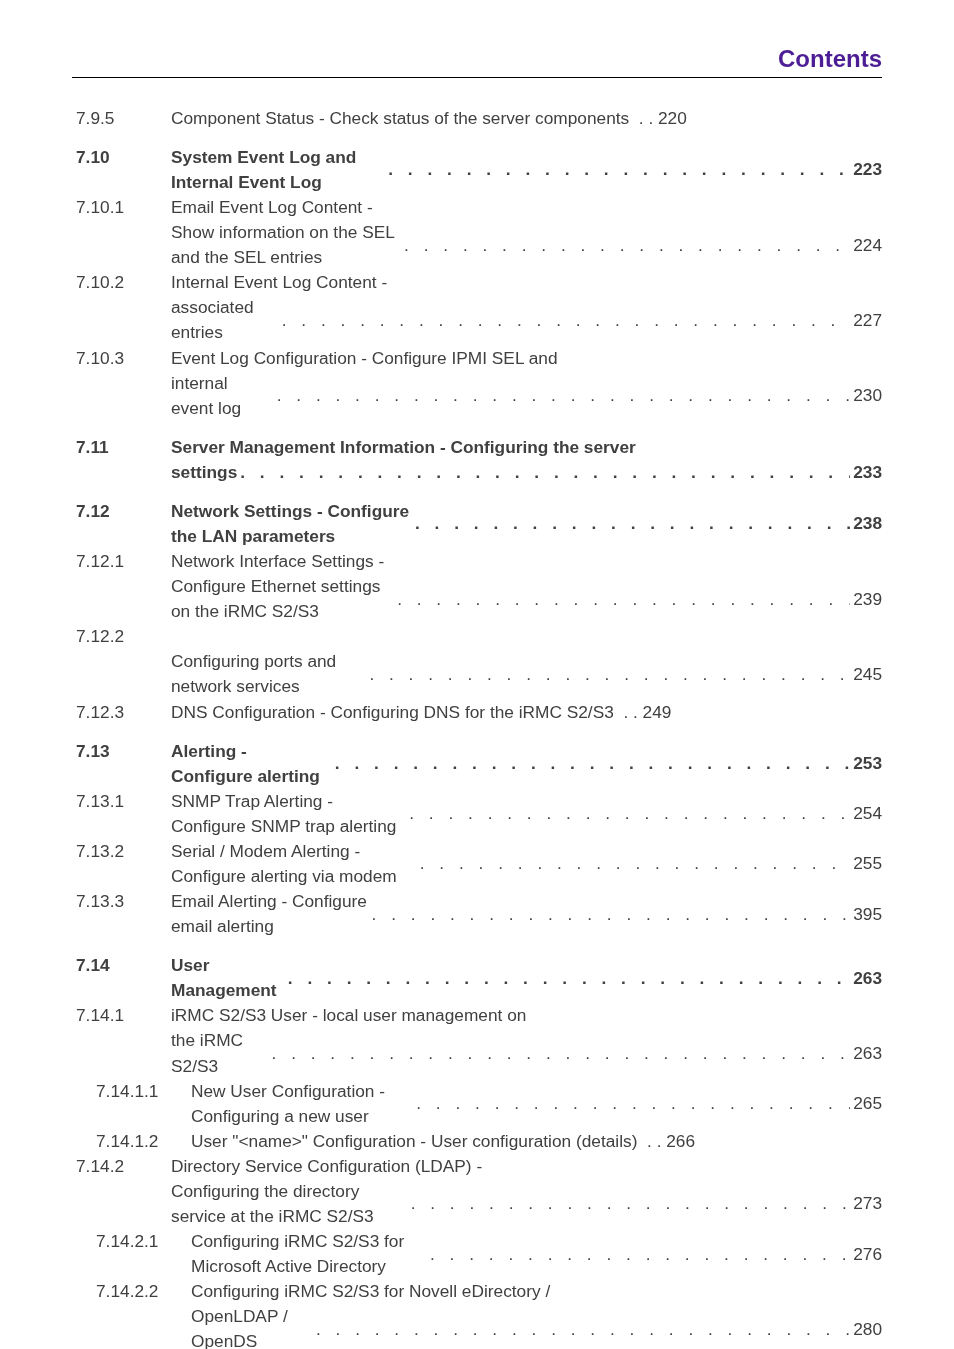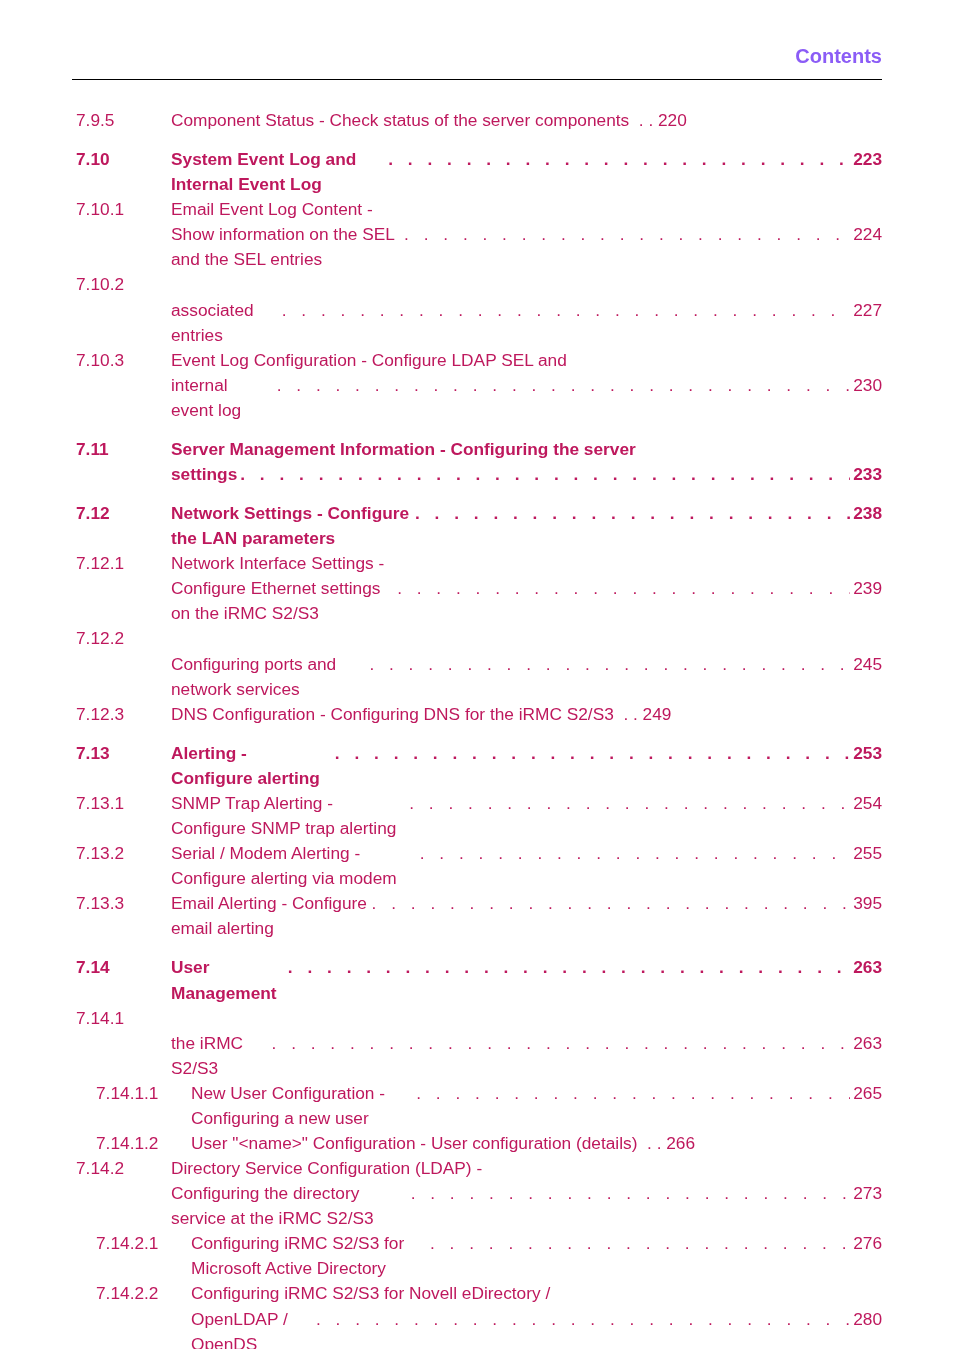--- a/index.html
+++ b/index.html
@@ -17,23 +17,22 @@
   .page {
     box-sizing: border-box;
     width: 954px;
     min-height: 1349px;
     padding: 42px 72px 0 72px;
     position: relative;
   }
   .header-title {
     text-align: right;
     font-weight: 700;
-    font-size: 20px;
-    color: #8b5cf6;
-    padding-bottom: 8px;
+    font-size: 24px;
+    color: #4c1d95;
     border-bottom: 1.5px solid #000;
     margin-bottom: 28px;
   }
   .toc {
     margin-left: 4px;
   }
   .toc-block {
     margin-bottom: 14px;
   }
   .toc-entry {
@@ -41,42 +40,42 @@
     align-items: baseline;
   }
   .num-col {
     flex: 0 0 95px;
     white-space: nowrap;
   }
   .num-col.indent1 { padding-left: 20px; }
   .title-col {
     flex: 1 1 auto;
     display: flex;
-    align-items: flex-start;
+    align-items: center;
     min-width: 0;
   }
   .title-text {
     white-space: normal;
   }
   .continuation .title-col {
   }
   .leader {
     flex: 1 1 auto;
     overflow: hidden;
     white-space: nowrap;
     letter-spacing: 5px;
     margin: 0 3px 0 3px;
     min-width: 0;
   }
   .page-col {
     flex: 0 0 auto;
     text-align: right;
     white-space: nowrap;
   }
-  .blue { color: #be185d; }
+  .blue { color: #404040; }
   .bold { font-weight: 700; }
 </style>
 </head>
 <body>
 
 <div class="page">
   <div class="header-title">Contents</div>
   <div class="toc" id="toc">
       <div class="toc-block">
         <div class="toc-entry blue">
@@ -106,33 +105,36 @@
         <div class="toc-entry blue continuation">
           <div class="num-col"></div>
           <div class="title-col">
             <span class="title-text">Show information on the SEL and the SEL entries</span>
             <span class="leader">.  .  .  .  .  .  .  .  .  .  .  .  .  .  .  .  .  .  .  .  .  .  .  .  .  .  .  .  .  .  .  .  .  .  .  .  .  .</span>
             <span class="page-col">224</span>
           </div>
         </div>
         <div class="toc-entry blue">
           <div class="num-col">7.10.2</div>
+          <div class="title-col">
+            <span class="title-text">Internal Event Log Content -</span>
+          </div>
         </div>
         <div class="toc-entry blue continuation">
           <div class="num-col"></div>
           <div class="title-col">
             <span class="title-text">associated entries</span>
             <span class="leader">.  .  .  .  .  .  .  .  .  .  .  .  .  .  .  .  .  .  .  .  .  .  .  .  .  .  .  .  .  .  .  .  .  .  .  .  .  .</span>
             <span class="page-col">227</span>
           </div>
         </div>
         <div class="toc-entry blue">
           <div class="num-col">7.10.3</div>
           <div class="title-col">
-            <span class="title-text">Event Log Configuration - Configure LDAP SEL and</span>
+            <span class="title-text">Event Log Configuration - Configure IPMI SEL and</span>
           </div>
         </div>
         <div class="toc-entry blue continuation">
           <div class="num-col"></div>
           <div class="title-col">
             <span class="title-text">internal event log</span>
             <span class="leader">.  .  .  .  .  .  .  .  .  .  .  .  .  .  .  .  .  .  .  .  .  .  .  .  .  .  .  .  .  .  .  .  .  .  .  .  .  .</span>
             <span class="page-col">230</span>
           </div>
         </div>
@@ -234,20 +236,23 @@
         <div class="toc-entry blue bold">
           <div class="num-col">7.14</div>
           <div class="title-col">
             <span class="title-text">User Management</span>
             <span class="leader">.  .  .  .  .  .  .  .  .  .  .  .  .  .  .  .  .  .  .  .  .  .  .  .  .  .  .  .  .  .  .  .  .  .  .  .  .  .</span>
             <span class="page-col">263</span>
           </div>
         </div>
         <div class="toc-entry blue">
           <div class="num-col">7.14.1</div>
+          <div class="title-col">
+            <span class="title-text">iRMC S2/S3 User - local user management on</span>
+          </div>
         </div>
         <div class="toc-entry blue continuation">
           <div class="num-col"></div>
           <div class="title-col">
             <span class="title-text">the iRMC S2/S3</span>
             <span class="leader">.  .  .  .  .  .  .  .  .  .  .  .  .  .  .  .  .  .  .  .  .  .  .  .  .  .  .  .  .  .  .  .  .  .  .  .  .  .</span>
             <span class="page-col">263</span>
           </div>
         </div>
         <div class="toc-entry blue">

